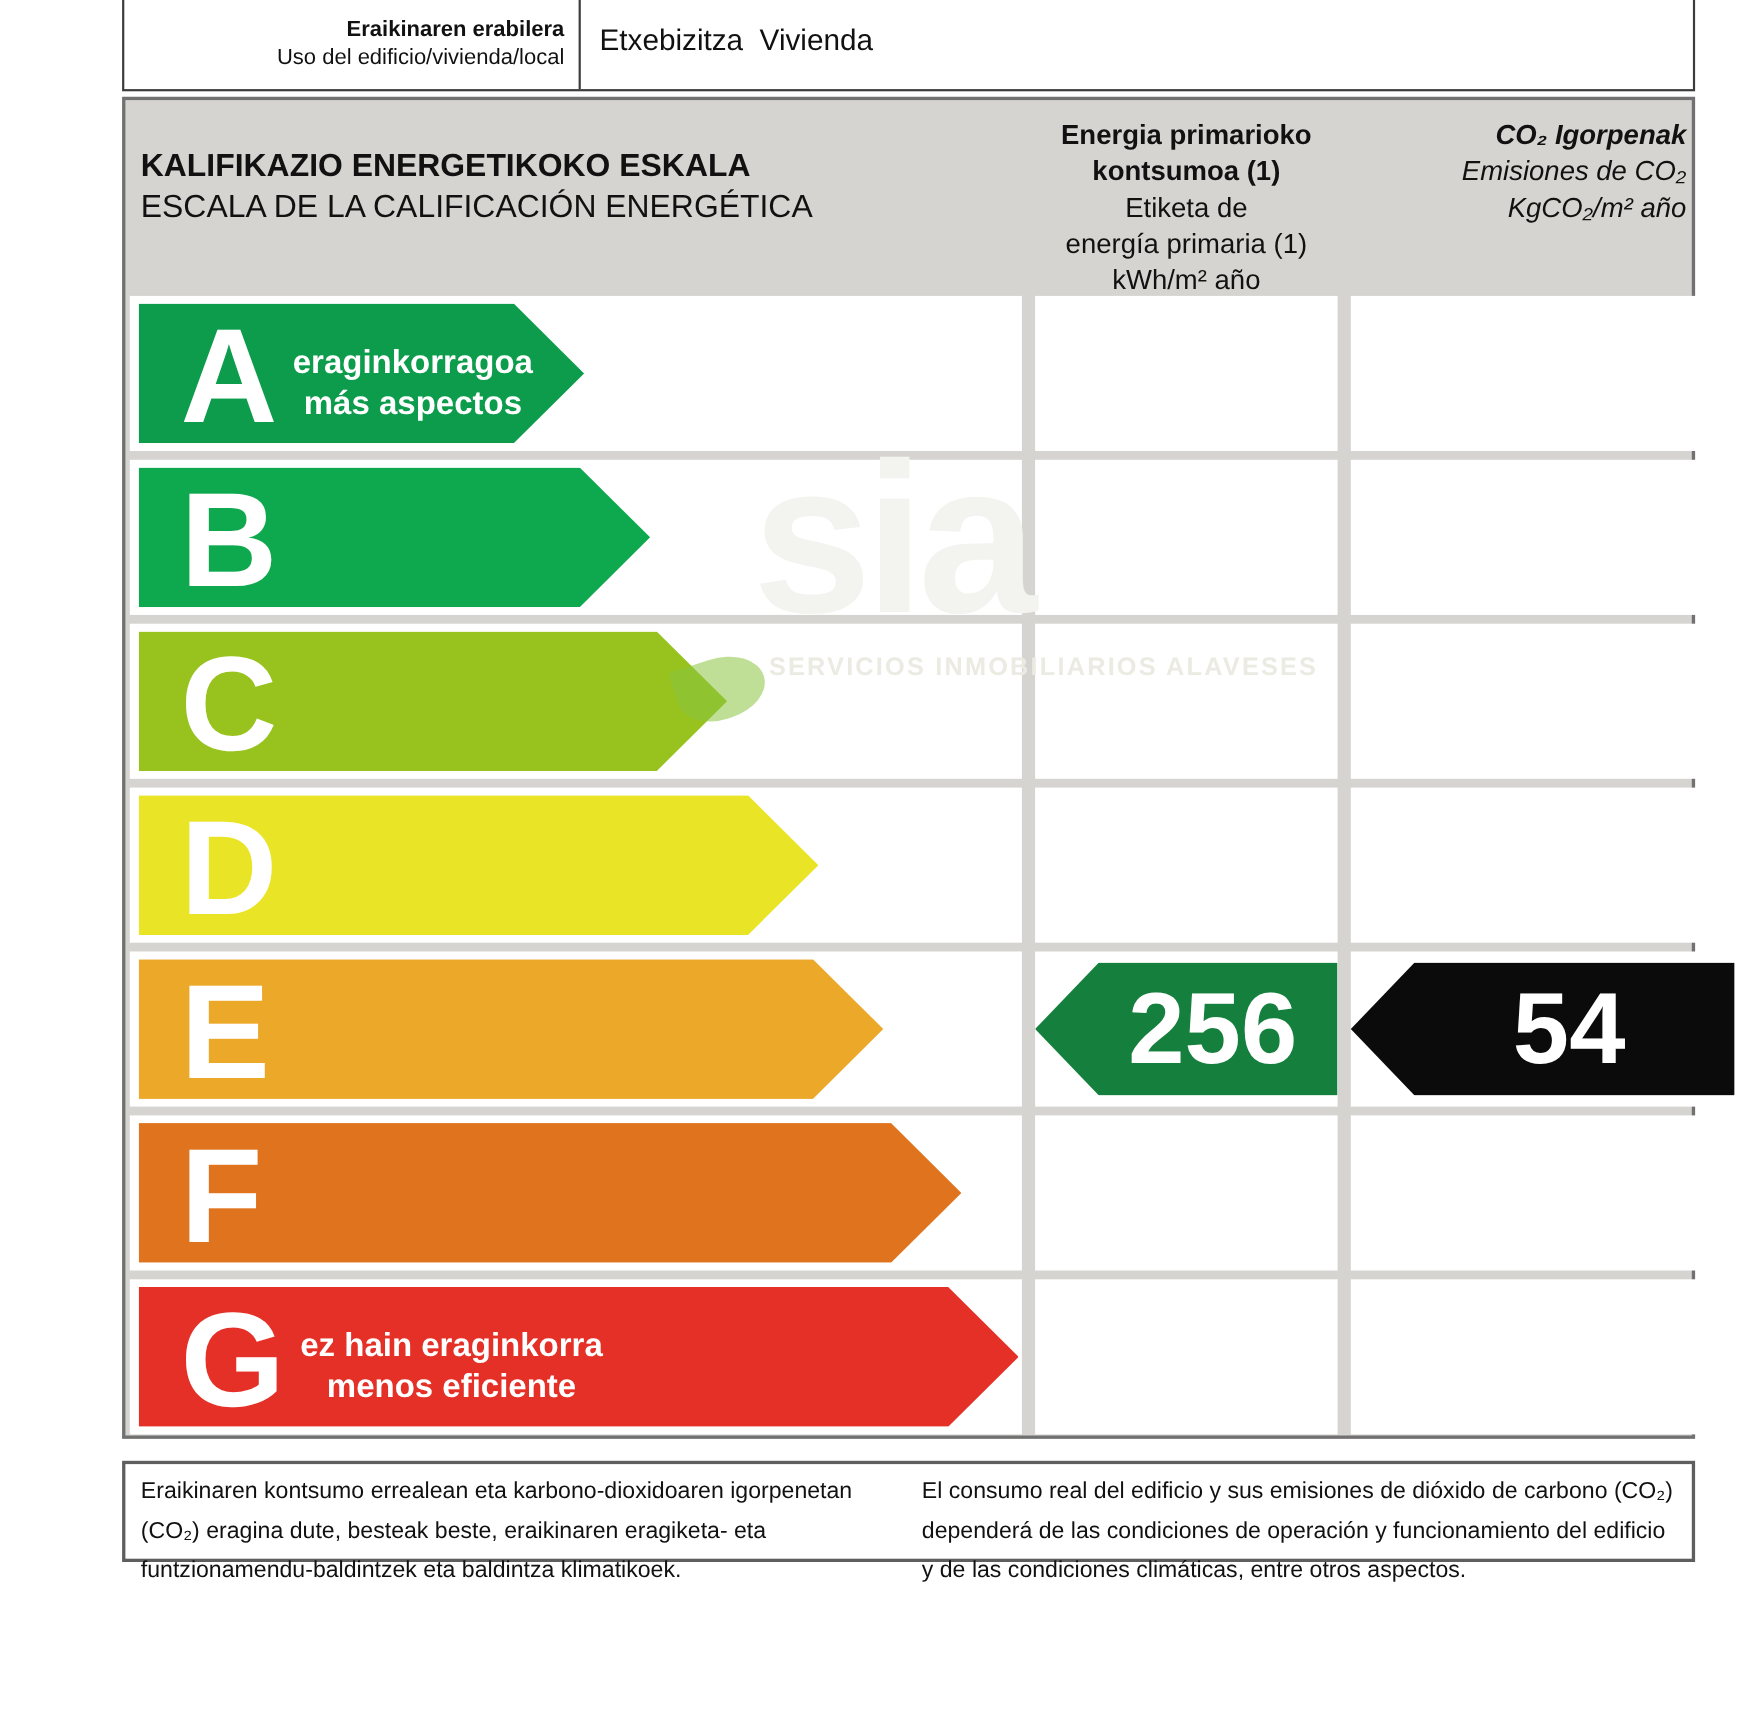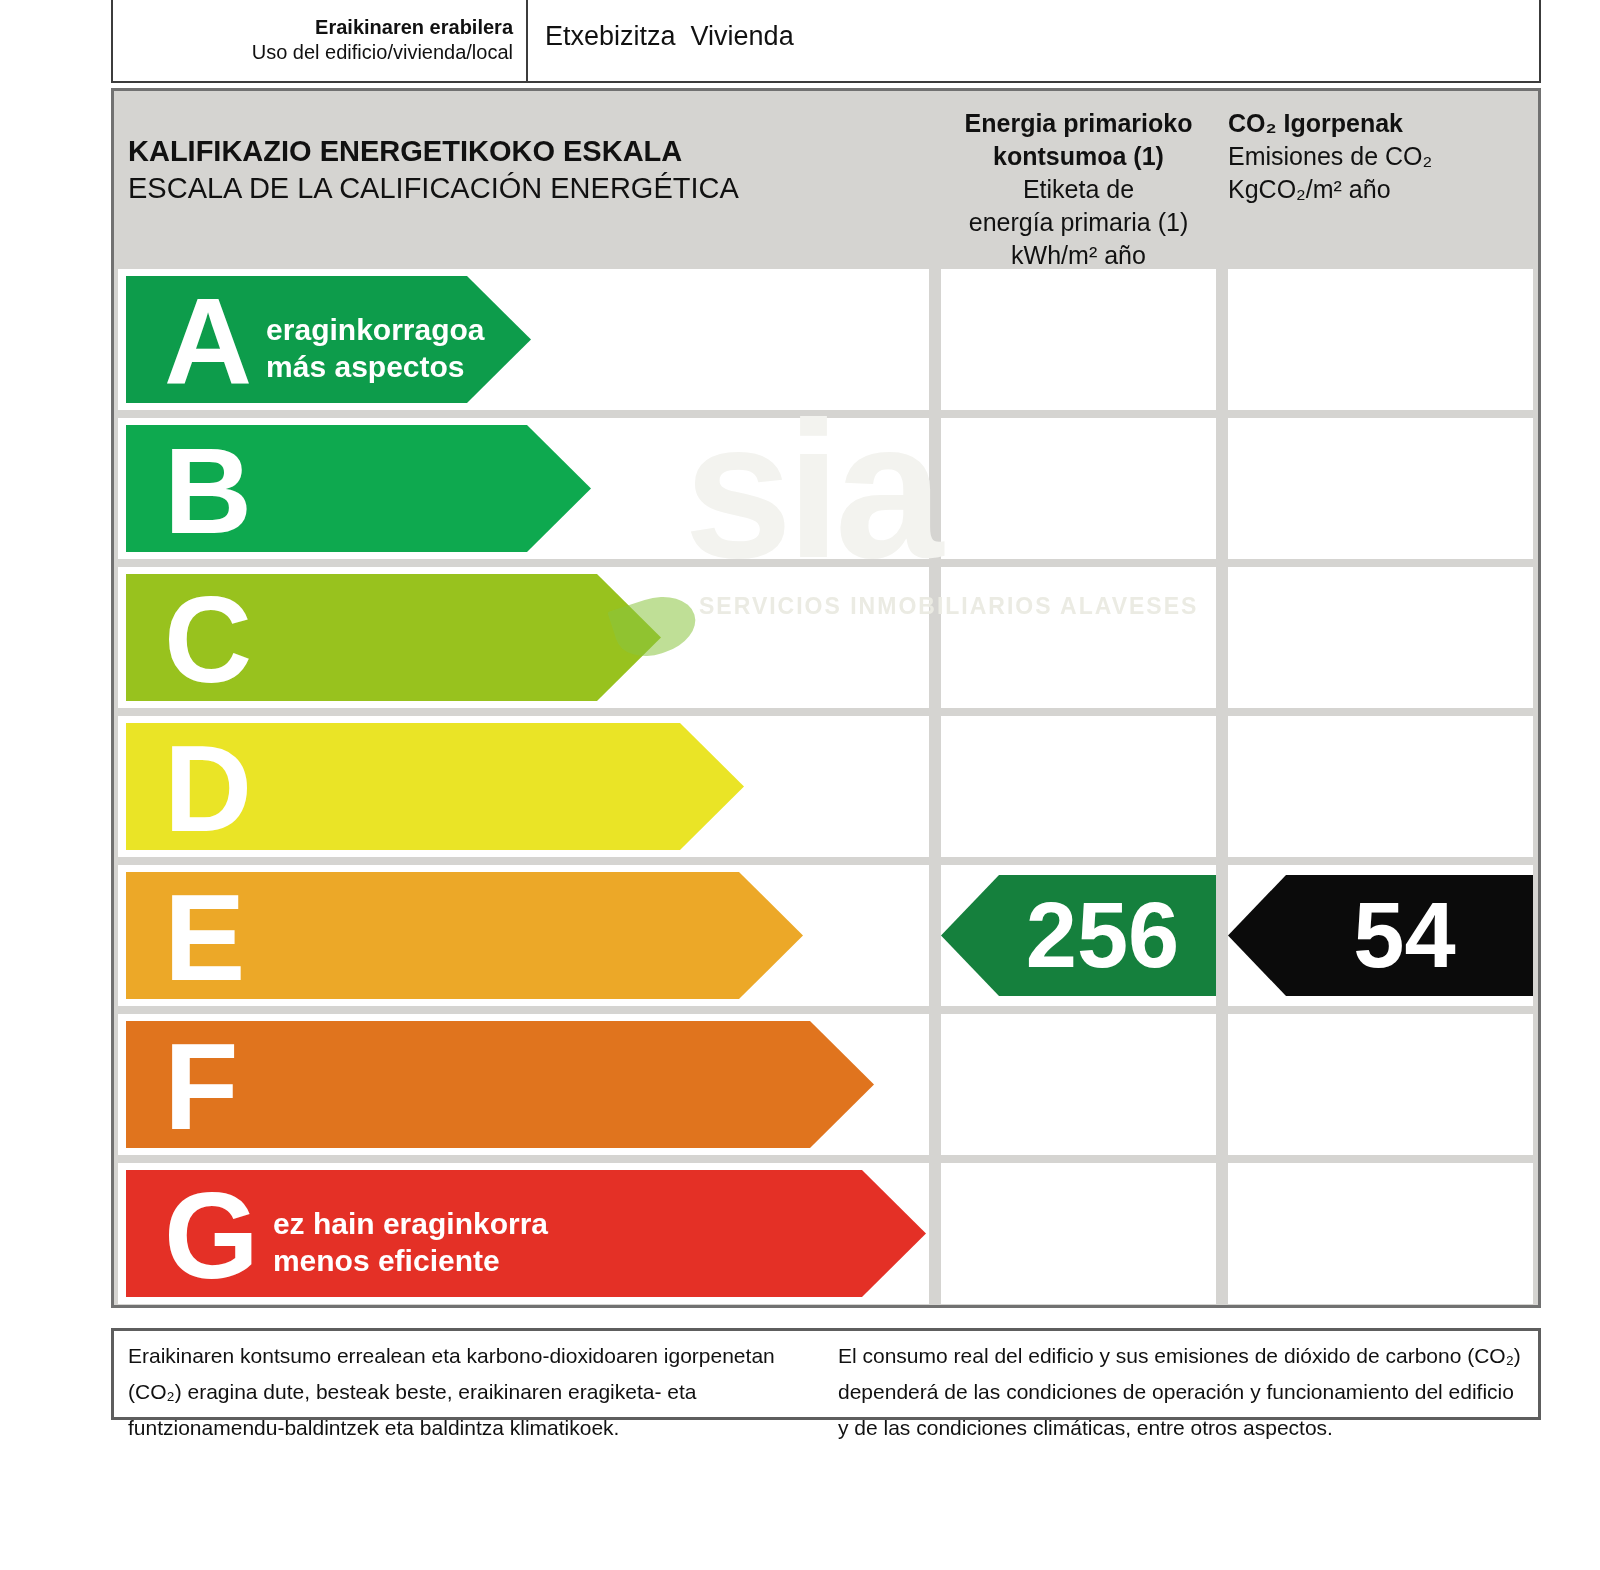--- a/index.html
+++ b/index.html
@@ -17,35 +17,35 @@
   .topbox-divider{position:absolute;left:413px;top:0;bottom:0;width:2px;background:#3c3c3c;}
   .topbox-value{position:absolute;left:432px;top:22px;font-size:27px;white-space:pre;}
 
   
   .etable{position:absolute;left:75px;top:88px;width:1430px;height:1220px;
     background:#d5d4d1;border:3px solid #717171;box-sizing:border-box;}
   .hdr-scale{position:absolute;left:14px;top:42px;font-size:29px;line-height:37px;}
   .hdr-scale .t-eu{font-weight:bold;}
   .hdr-mid{position:absolute;left:827px;top:16px;width:275px;text-align:center;
     font-size:25px;line-height:33px;}
-  .hdr-right{position:absolute;left:1114px;top:16px;width:305px;text-align:left;
-    font-size:25px;line-height:33px;}
+  .hdr-right{position:absolute;left:1114px;top:16px;width:305px;text-align:right;
+    font-size:25px;line-height:33px;font-style:italic;}
   .hl-b{font-weight:bold;}
 
   .row{position:absolute;left:0;width:100%;height:141px;}
   .cell{position:absolute;top:0;bottom:0;background:#ffffff;}
   .scale-cell{left:4px;width:811px;}
   .mid-cell{left:827px;width:275px;}
-  .right-cell{left:1114px;width:305px;}
+  .right-cell{left:1114px;width:305px;padding-left:44px;}
 
   .arrow{position:absolute;left:8px;top:7px;height:127px;display:flex;align-items:center;
     color:#ffffff;
     clip-path:polygon(0 0, calc(100% - 64px) 0, 100% 50%, calc(100% - 64px) 100%, 0 100%);}
   .letter{font-size:122px;font-weight:bold;line-height:0.85;margin-left:38px;transform:translateY(3px);}
-  .arrow-labels{margin-left:14px;margin-top:16px;font-size:30px;font-weight:bold;line-height:37px;white-space:nowrap;}
+  .arrow-labels{margin-left:14px;margin-top:16px;font-size:30px;font-weight:bold;line-height:37px;white-space:nowrap;text-align:center;}
   .arrow-labels span{display:block;}
 
   .val-arrow{position:absolute;left:0;top:10px;height:121px;width:100%;
     clip-path:polygon(0 50%, 58px 0, 100% 0, 100% 100%, 58px 100%);
     color:#ffffff;font-size:92px;font-weight:bold;display:flex;align-items:center;
     justify-content:center;padding-left:48px;box-sizing:border-box;}
 
   
   .footer-box{position:absolute;left:75px;top:1328px;width:1430px;height:92px;
     border:3px solid #5e5e5e;box-sizing:border-box;background:#fff;}

